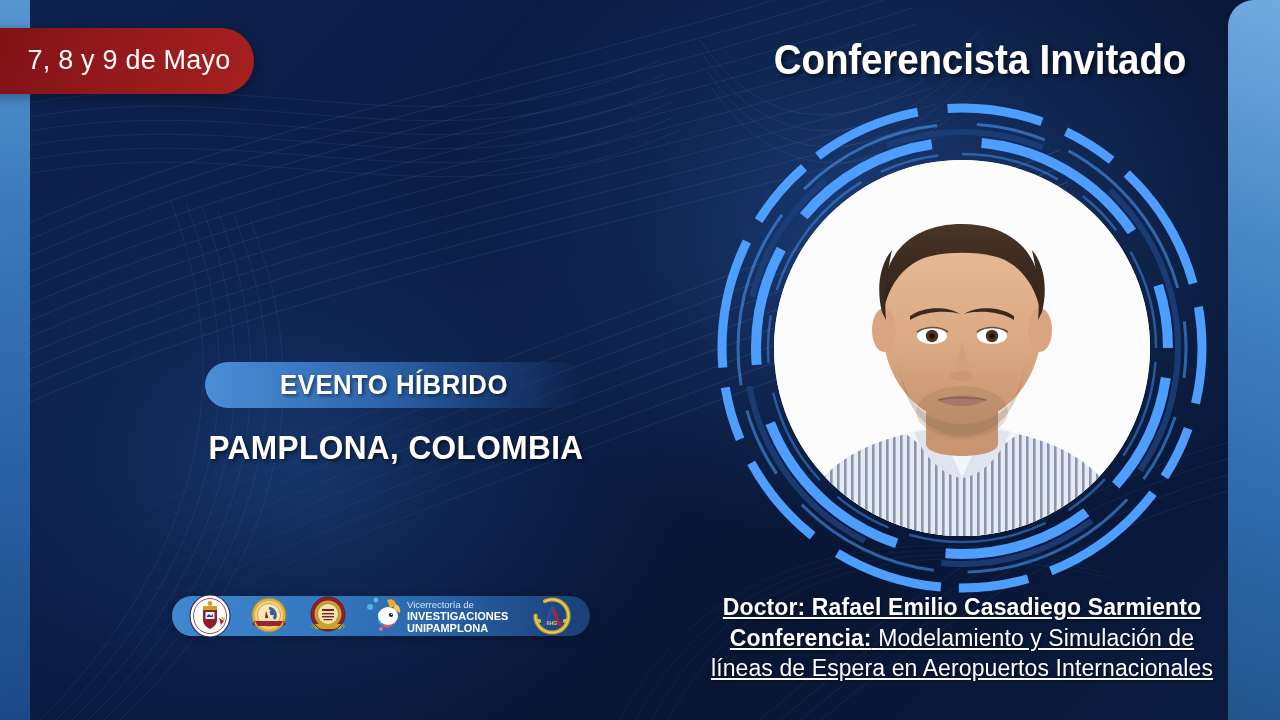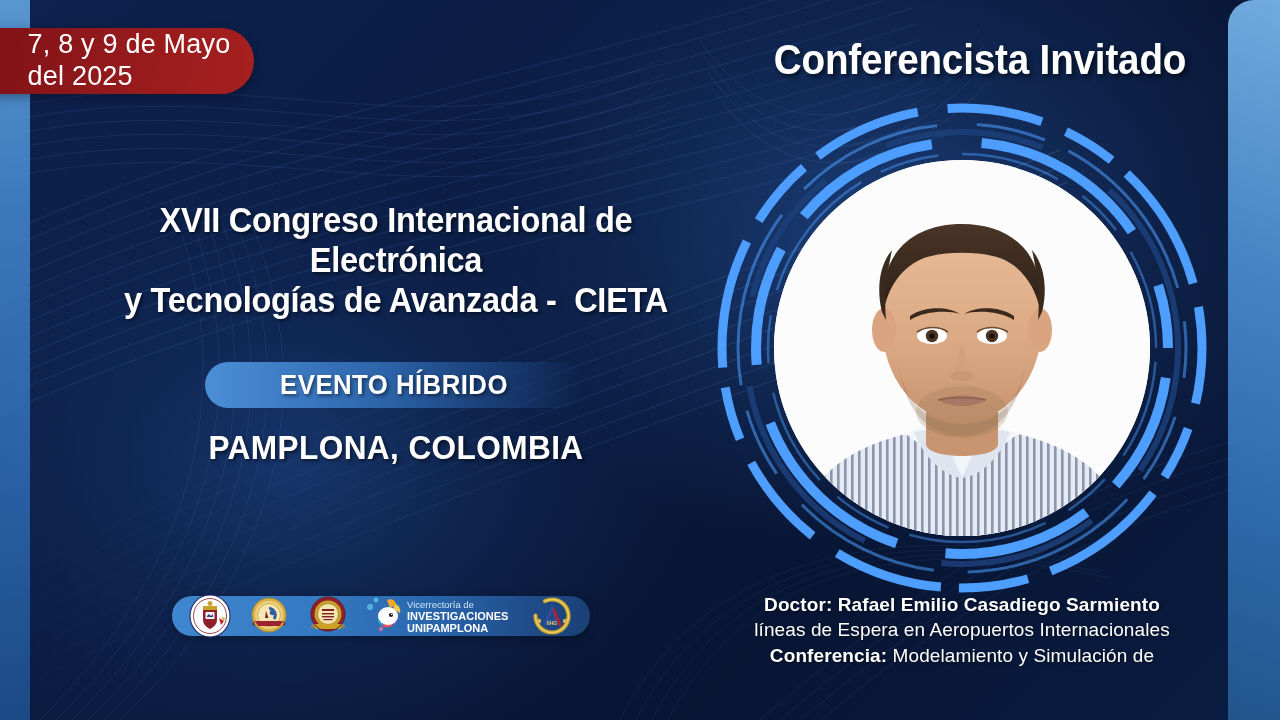--- a/index.html
+++ b/index.html
@@ -123,23 +123,24 @@
     overflow:hidden;
   }
   .portrait-disc svg{ width:100%; height:100%; display:block; }
 
   
   .speaker-info{
     position:absolute; left:672px; top:592px; width:580px;
     text-align:center; z-index:6;
   }
   .speaker-info .l{
-    color:#fff; font-size:19px; line-height:1.33;
+    color:#fff; font-size:23px; line-height:1.33;
     letter-spacing:.1px;
     text-shadow:1px 1px 3px rgba(0,0,0,.5);
+    text-decoration:underline;
   }
   .speaker-info .l.bold{ font-weight:bold; }
   .speaker-info .l.light{ font-weight:normal; }
   .speaker-info .lbl{ font-weight:bold; }
 
   
   .logos-bar{
     position:absolute; left:172px; top:596px;
     width:418px; height:40px;
     border-radius:28px;
@@ -246,29 +247,23 @@
     </svg>
   </div>
 
   <div class="edge-strip left"></div>
 
   <div class="edge-strip right"></div>
 
   <div class="date-badge">
     <div class="txt">
       <div>7, 8 y 9 de Mayo</div>
-      <div>del 2025</div>
     </div>
   </div>
 
-  <div class="title-block">
-    <div class="title-line">XVII Congreso Internacional de</div>
-    <div class="title-line">Electrónica</div>
-    <div class="title-line">y Tecnologías de Avanzada -  CIETA</div>
-  </div>
 
   <div class="hybrid-pill"></div>
   <div class="hybrid-text">EVENTO HÍBRIDO</div>
 
   <div class="location">PAMPLONA, COLOMBIA</div>
 
   <div class="guest-heading">Conferencista Invitado</div>
 
   <div class="portrait-wrap">
     <svg class="ring-svg" viewBox="0 0 500 500">
@@ -349,25 +344,25 @@
 
         <path d="M124,196 C128,250 154,276 188,276 C222,276 248,250 252,196
                  C248,244 222,264 188,264 C154,264 128,244 124,196 Z" fill="#8d7152" opacity=".30"></path>
         <ellipse cx="188" cy="252" rx="46" ry="26" fill="#8d7152" opacity=".22"></ellipse>
       </svg>
     </div>
   </div>
 
   <div class="speaker-info">
     <div class="l bold">Doctor: Rafael Emilio Casadiego Sarmiento</div>
-    <div class="l light">líneas de Espera en Aeropuertos Internacionales</div>
     <div class="l light">
       <span class="lbl">Conferencia:</span>
       <span>Modelamiento y Simulación de</span>
     </div>
+    <div class="l light">líneas de Espera en Aeropuertos Internacionales</div>
   </div>
 
   <div class="logos-bar">
 
     <div class="logo">
       <svg viewBox="0 0 44 44">
         <ellipse cx="22" cy="22" rx="20" ry="21" fill="#fdfdfd" stroke="#2a2a6a" stroke-width="1.1"></ellipse>
         <ellipse cx="22" cy="22" rx="16.5" ry="17.5" fill="none" stroke="#7a1f2b" stroke-width="0.8"></ellipse>
         <path d="M15,12 h14 v14 c0,6 -7,9 -7,9 c0,0 -7,-3 -7,-9 Z" fill="#8e1f2d"></path>
         <path d="M15,12 h14 v4 h-14 Z" fill="#c9a227"></path>

